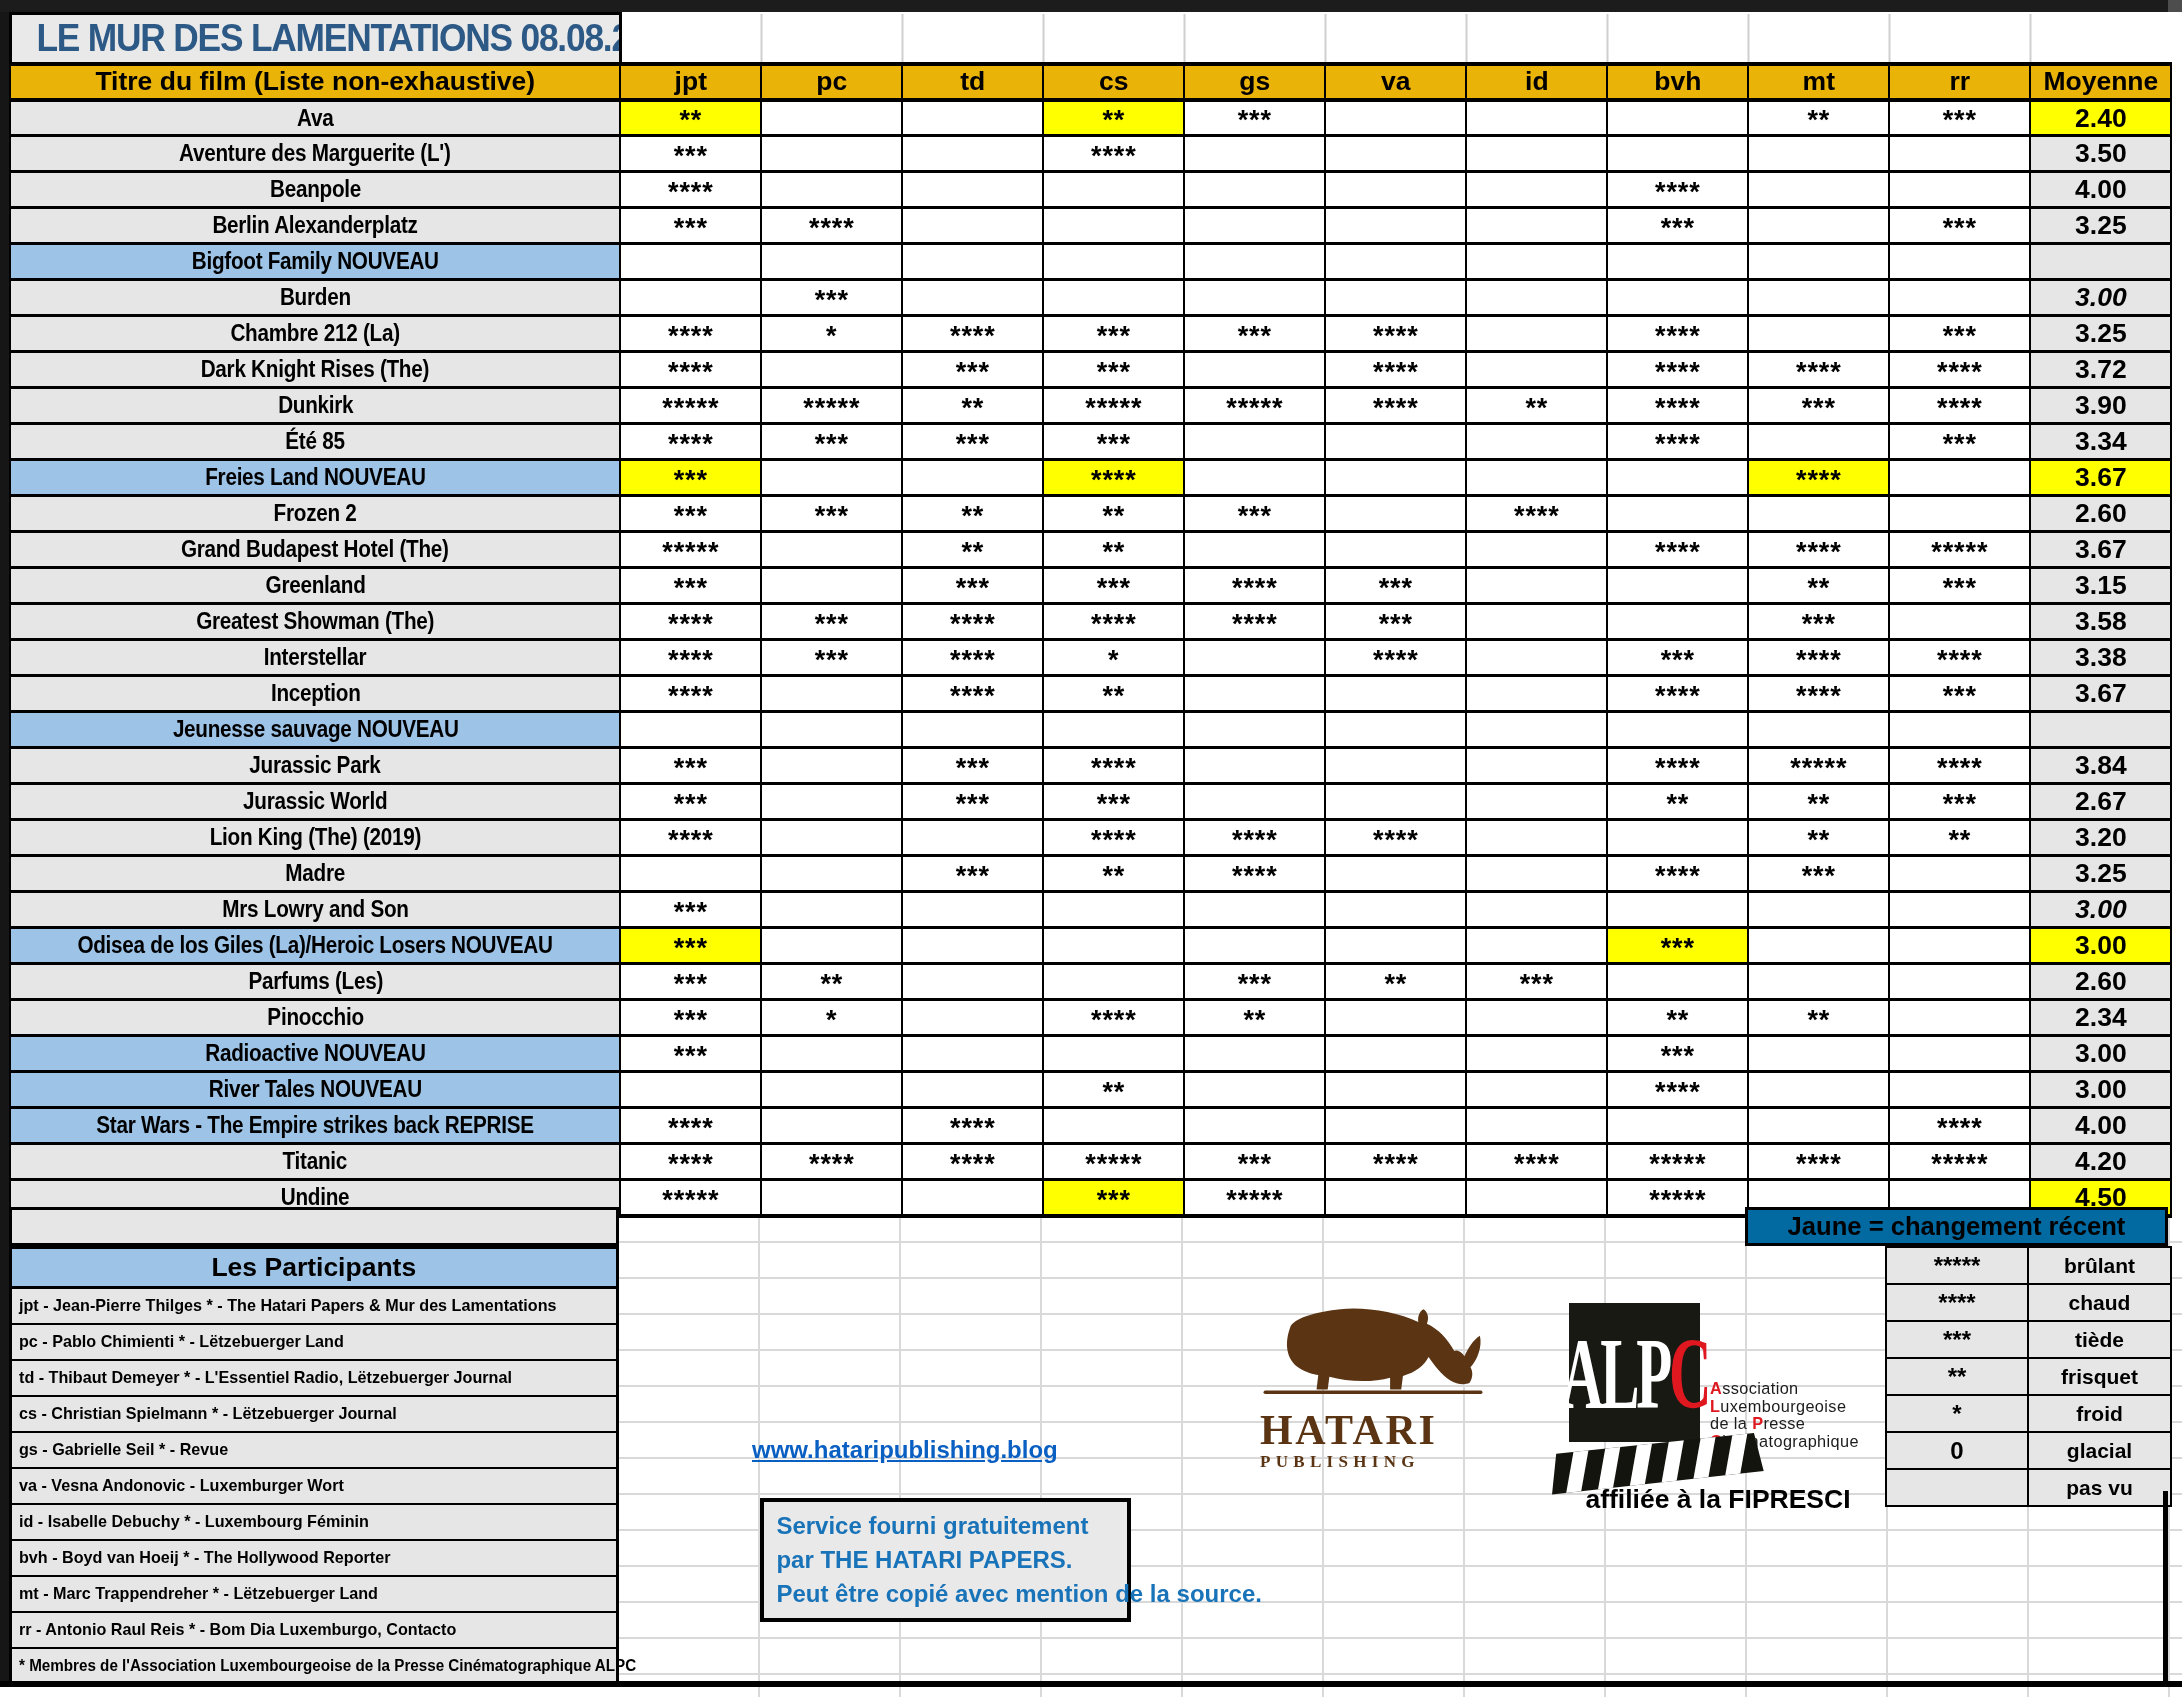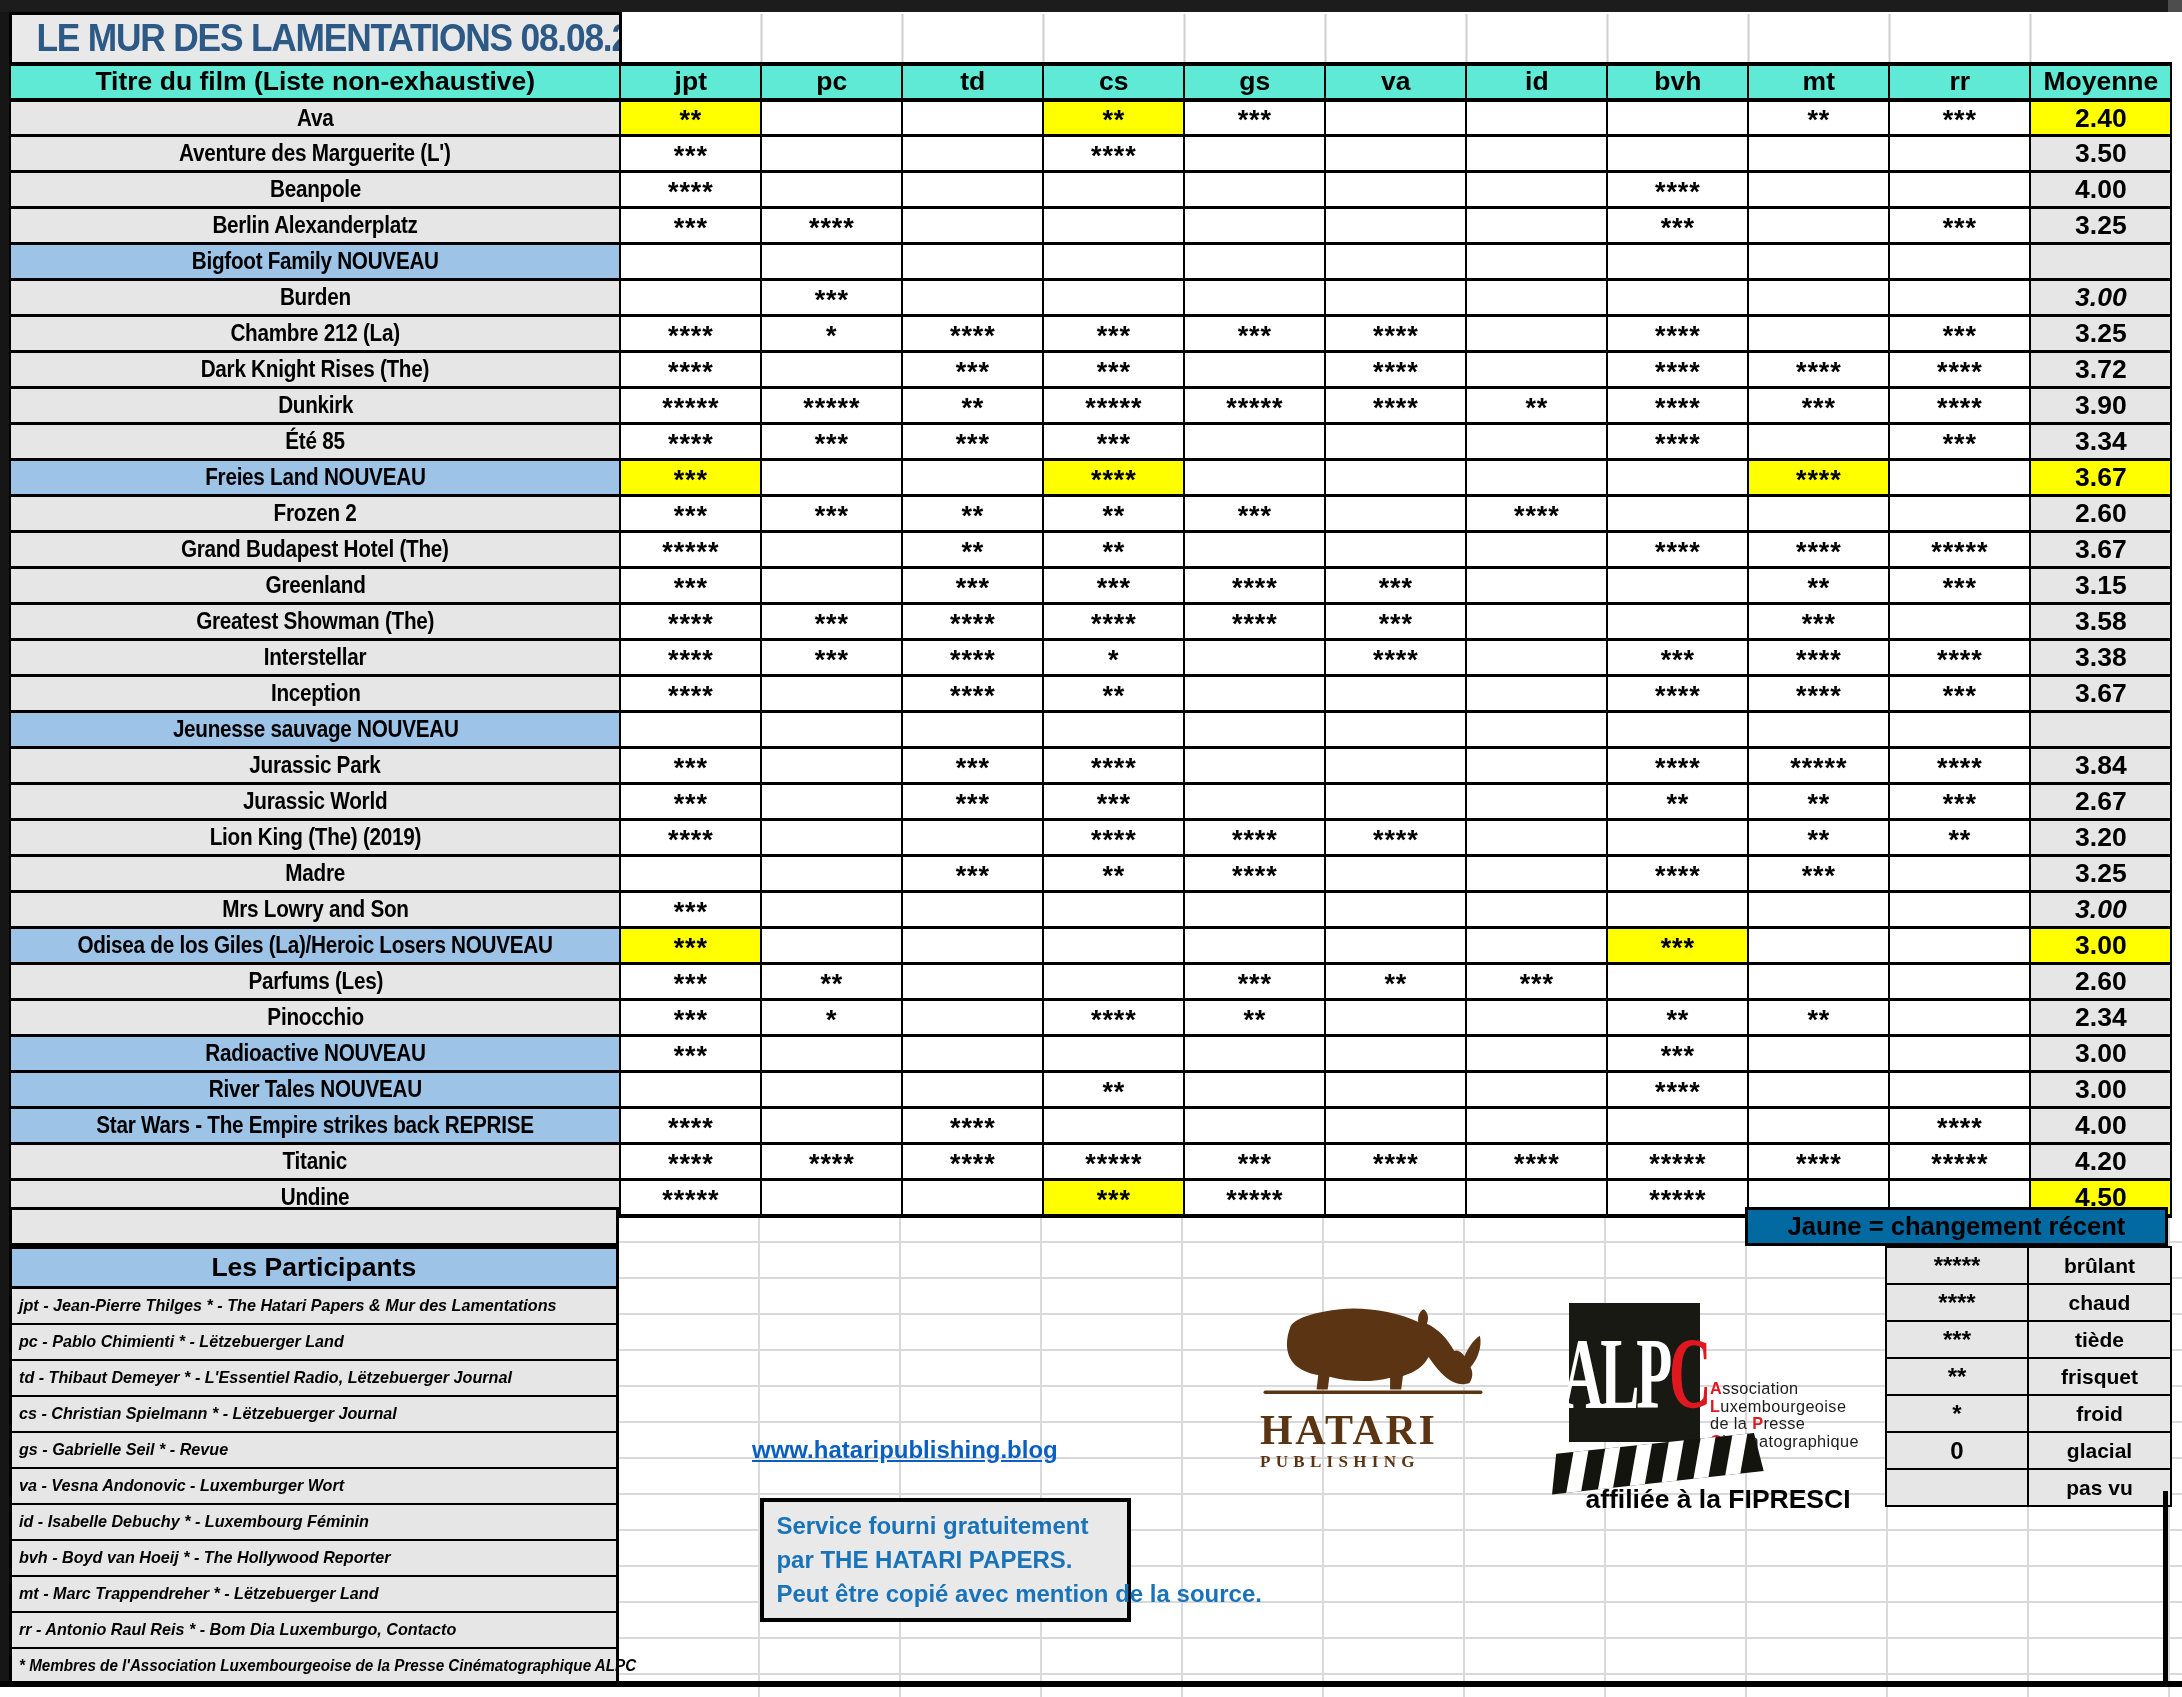--- a/index.html
+++ b/index.html
@@ -21,21 +21,21 @@
   table.main{border-collapse:collapse;table-layout:fixed;width:2158px;}
   table.main td, table.main th{border:2.6px solid #000;border-top-width:3.5px;padding:0;overflow:hidden;}
   tr.trow{height:50px;}
   tr.hdr{height:36px;}
   tr.datarow{height:36px;}
   .sheet-title{background:#e9e9e9;border:3.5px solid #000 !important;text-align:center;vertical-align:middle;}
   .sheet-title .ttl{display:inline-block;font-weight:700;font-size:38px;letter-spacing:-1.3px;color:#2c5985;
        transform:scaleX(0.93);transform-origin:center;white-space:nowrap;}
   .tfiller{border:0 !important;background:
       repeating-linear-gradient(to right, transparent 0 139px, #cfcfcf 139px 141px);}
-  table.main th{background:#5eead4;font-weight:700;font-size:26.5px;text-align:center;vertical-align:middle;
+  table.main th{background:#eab308;font-weight:700;font-size:26.5px;text-align:center;vertical-align:middle;
       border-top-width:4.4px;border-bottom-width:4.4px;}
   td.ft{text-align:center;vertical-align:middle;font-weight:700;font-size:23px;margin-left:16px;}
   td.ft .squeeze{display:inline-block;transform:scaleX(0.9);transform-origin:center;white-space:nowrap;letter-spacing:-0.3px;}
   td.ft.gray{background:#e7e6e6;}
   td.ft.blue{background:#9dc3e6;}
   td.rc{background:#fff;text-align:center;vertical-align:middle;}
   td.rc .stars{font-weight:700;font-size:27px;letter-spacing:0.9px;position:relative;top:2.6px;}
   td.mo{background:#e7e6e6;text-align:center;vertical-align:middle;font-weight:700;font-size:26.5px;}
   td.yl{background:#ffff00 !important;}
   td.it{font-style:italic;}
@@ -50,21 +50,21 @@
   .legend{position:absolute;left:1885px;top:1246px;z-index:2;border-collapse:collapse;table-layout:fixed;}
   .legend td{border:2.6px solid #000;background:#e7e6e6;height:35px;text-align:center;vertical-align:middle;
       font-weight:700;padding:0;}
   .legend td.lstars{width:140px;font-size:24px;}
   .legend td.llabel{width:141px;font-size:21px;}
   
   .participants{position:absolute;left:8.8px;top:1246px;width:610px;z-index:2;border:3.5px solid #000;box-sizing:border-box;}
   .p-head{height:37px;background:#9dc3e6;border-bottom:3.5px solid #000;display:flex;align-items:center;
       justify-content:center;font-weight:700;font-size:26.5px;}
   .p-row{height:34px;background:#e7e6e6;border-bottom:2.6px solid #000;display:flex;align-items:center;
-      padding-left:7px;font-weight:700;font-size:17px;white-space:nowrap;font-style:italic;}
+      padding-left:7px;font-weight:700;font-size:17px;white-space:nowrap;}
   .p-row .squeeze{display:inline-block;transform:scaleX(0.95);transform-origin:left center;white-space:nowrap;}
   .p-row:last-child{border-bottom:0;}
   .p-row.foot{font-size:16px;}
   
   .bloglink{position:absolute;left:752px;top:1436px;z-index:2;font-weight:600;font-size:24px;
       color:#0a5fc2;text-decoration:underline;cursor:pointer;}
   .servicebox{position:absolute;left:745px;top:1498px;width:371px;box-sizing:border-box;z-index:2;
       border:4.4px solid #000;background:#e9e9e9;padding:7px 12.4px;margin-left:15px;}
   .servicebox .sline{font-weight:700;font-size:24px;line-height:34px;color:#1973b8;white-space:nowrap;}
   

